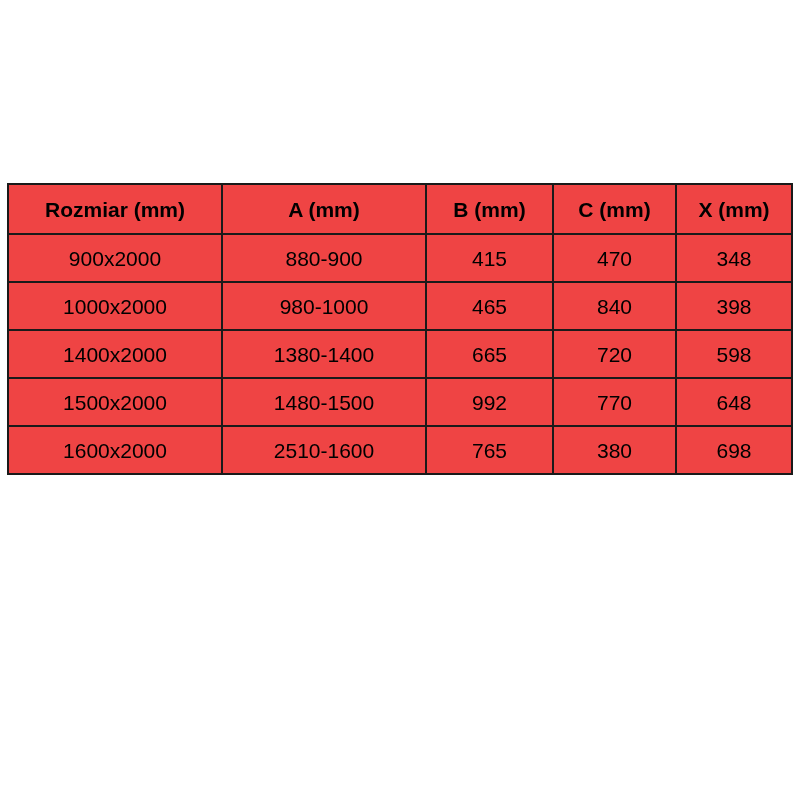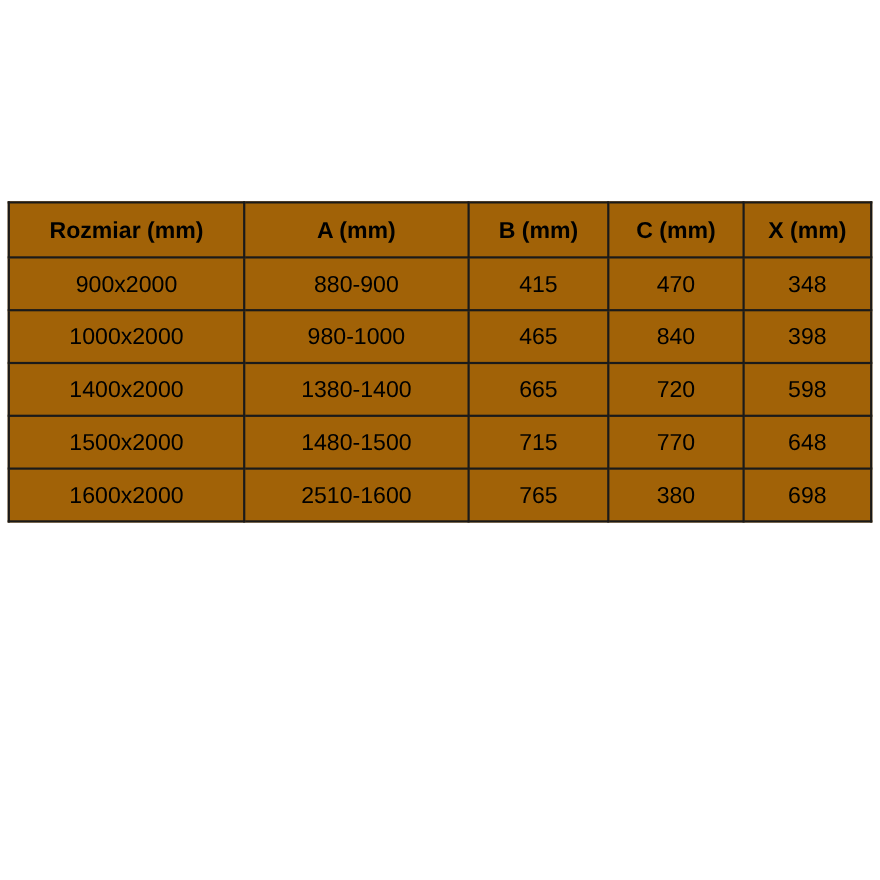--- a/index.html
+++ b/index.html
@@ -14,21 +14,21 @@
     font-family: "Liberation Sans", sans-serif;
     color: #000000;
   }
   .size-table {
     position: absolute;
     left: 7px;
     top: 183px;
     width: 784px;
     border-collapse: collapse;
     table-layout: fixed;
-    background: #a16207;
+    background: #ef4444;
   }
   .size-table th,
   .size-table td {
     border: 2px solid #1a1a1a;
     text-align: center;
     vertical-align: middle;
     padding: 0;
     font-size: 21px;
     line-height: 1;
     overflow: hidden;
@@ -87,21 +87,21 @@
       <tr>
         <td>1400x2000</td>
         <td>1380-1400</td>
         <td>665</td>
         <td>720</td>
         <td>598</td>
       </tr>
       <tr>
         <td>1500x2000</td>
         <td>1480-1500</td>
-        <td>715</td>
+        <td>992</td>
         <td>770</td>
         <td>648</td>
       </tr>
       <tr>
         <td>1600x2000</td>
         <td>2510-1600</td>
         <td>765</td>
         <td>380</td>
         <td>698</td>
       </tr>

